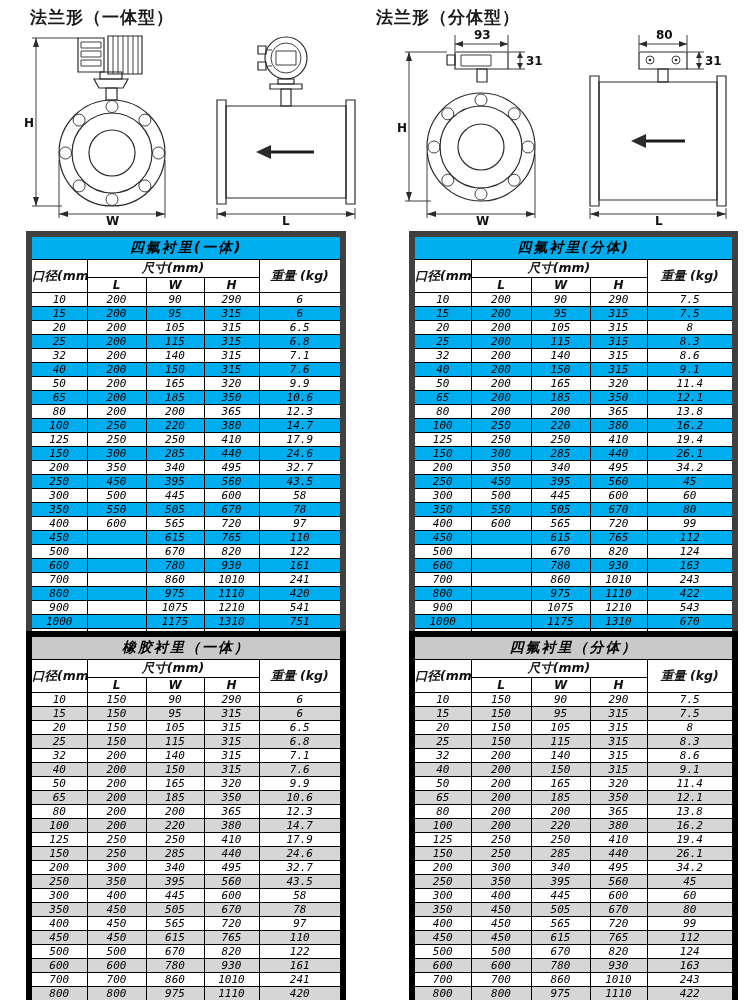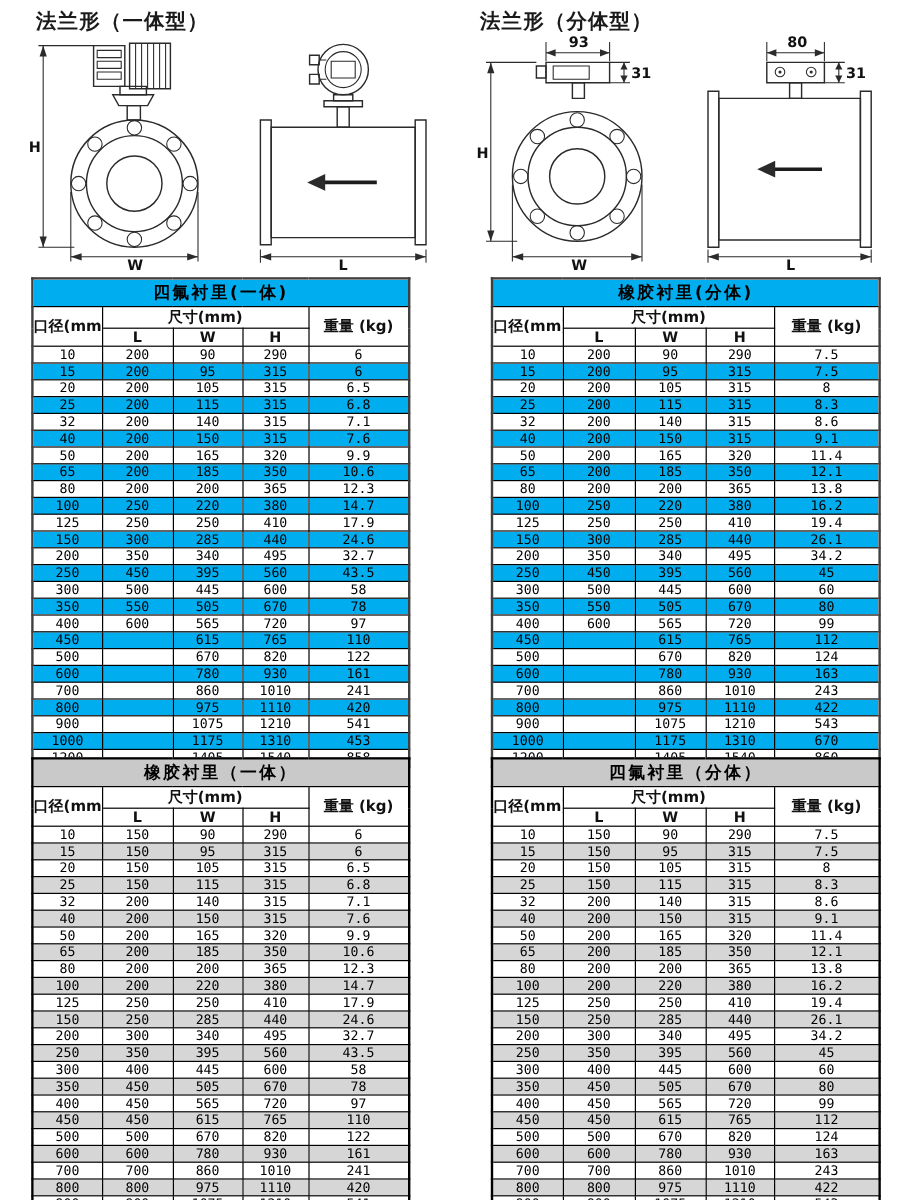--- a/index.html
+++ b/index.html
@@ -8,39 +8,39 @@
   .abs{position:absolute;}
   .sec-title{font-size:17px;font-weight:bold;letter-spacing:1px;color:#1a1a1a;}
   svg.drawing{position:absolute;}
   svg.drawing *{vector-effect:non-scaling-stroke;}
   .ln{stroke:#2b2b2b;stroke-width:1.2;fill:none;}
   .thin{stroke:#2b2b2b;stroke-width:0.9;fill:none;}
   .solid{fill:#2b2b2b;stroke:none;}
   .dimtxt{font-family:"DejaVu Sans","Liberation Sans",sans-serif;font-size:12px;font-weight:bold;fill:#111;}
 
   table.spec{border-collapse:collapse;table-layout:fixed;position:absolute;background:#fff;
-             border:2px solid #404040;}
+             border:6px solid #404040;font-style:italic;}
   table.spec th,table.spec td{border:1px solid #000;text-align:center;vertical-align:middle;
              padding:0;overflow:hidden;white-space:nowrap;}
   tr.tbl-title th{height:22px;font-size:14px;font-weight:bold;letter-spacing:2px;color:#000;}
   .blue tr.tbl-title th{background:var(--blue,#00aeef);}
   .gray tr.tbl-title th{background:var(--grayhead,#c9c9c9);margin-top:15px;}
   tr.hdr th{font-size:12.5px;font-weight:bold;background:#fff;height:14px;}
   tr.hdr2 th{font-size:12px;font-weight:bold;background:#fff;height:14px;}
   tbody td{font-size:11px;font-family:"DejaVu Sans Mono","Liberation Mono",monospace;color:#000;}
   .t-top tbody td{height:12.3px;}
   .t-bot tbody td{height:11.3px;}
   .blue tbody tr.alt td{background:var(--blue,#00aeef);}
   .gray tbody tr.alt td{background:var(--grayrow,#d6d6d6);}
 </style>
 </head>
 <body>
 
 <div class="abs sec-title" style="left:30px;top:6px;">法兰形（一体型）</div>
-<div class="abs sec-title" style="left:400px;top:6px;">法兰形（分体型）</div>
+<div class="abs sec-title" style="left:376px;top:6px;">法兰形（分体型）</div>
 
 <svg class="drawing" style="left:22px;top:28px;" width="175" height="198" viewBox="0 0 175 198">
 
   <g>
     <rect class="ln" x="56" y="10" width="26" height="34"></rect>
     <rect class="thin" x="59" y="14" width="20" height="6"></rect>
     <rect class="thin" x="59" y="23" width="20" height="6"></rect>
     <rect class="thin" x="59" y="32" width="20" height="6"></rect>
     <rect class="ln" x="86" y="8" width="34" height="38"></rect>
     <line class="thin" x1="91" y1="8" x2="91" y2="46"></line>
@@ -409,21 +409,21 @@
         <td></td>
         <td>1075</td>
         <td>1210</td>
         <td>541</td>
       </tr>
       <tr class="alt">
         <td>1000</td>
         <td></td>
         <td>1175</td>
         <td>1310</td>
-        <td>453</td>
+        <td>751</td>
       </tr>
       <tr>
         <td>1200</td>
         <td></td>
         <td>1405</td>
         <td>1540</td>
         <td>858</td>
       </tr>
     </tbody>
 </table>
@@ -431,21 +431,21 @@
 <table class="spec blue t-top" style="left:409px;top:231px;width:323px;">
   <colgroup>
       <col style="width:59px">
       <col style="width:60px">
       <col style="width:59px">
       <col style="width:57px">
       <col style="width:88px">
     </colgroup>
   <thead>
     <tr class="tbl-title">
-        <th colspan="5">橡胶衬里(分体)</th>
+        <th colspan="5">四氟衬里(分体)</th>
       </tr>
     <tr class="hdr">
       <th rowspan="2">口径(mm)</th>
       <th colspan="3">尺寸(mm)</th>
       <th rowspan="2">重量 (kg)</th>
     </tr>
     <tr class="hdr2">
       <th>L</th>
       <th>W</th>
       <th>H</th>

